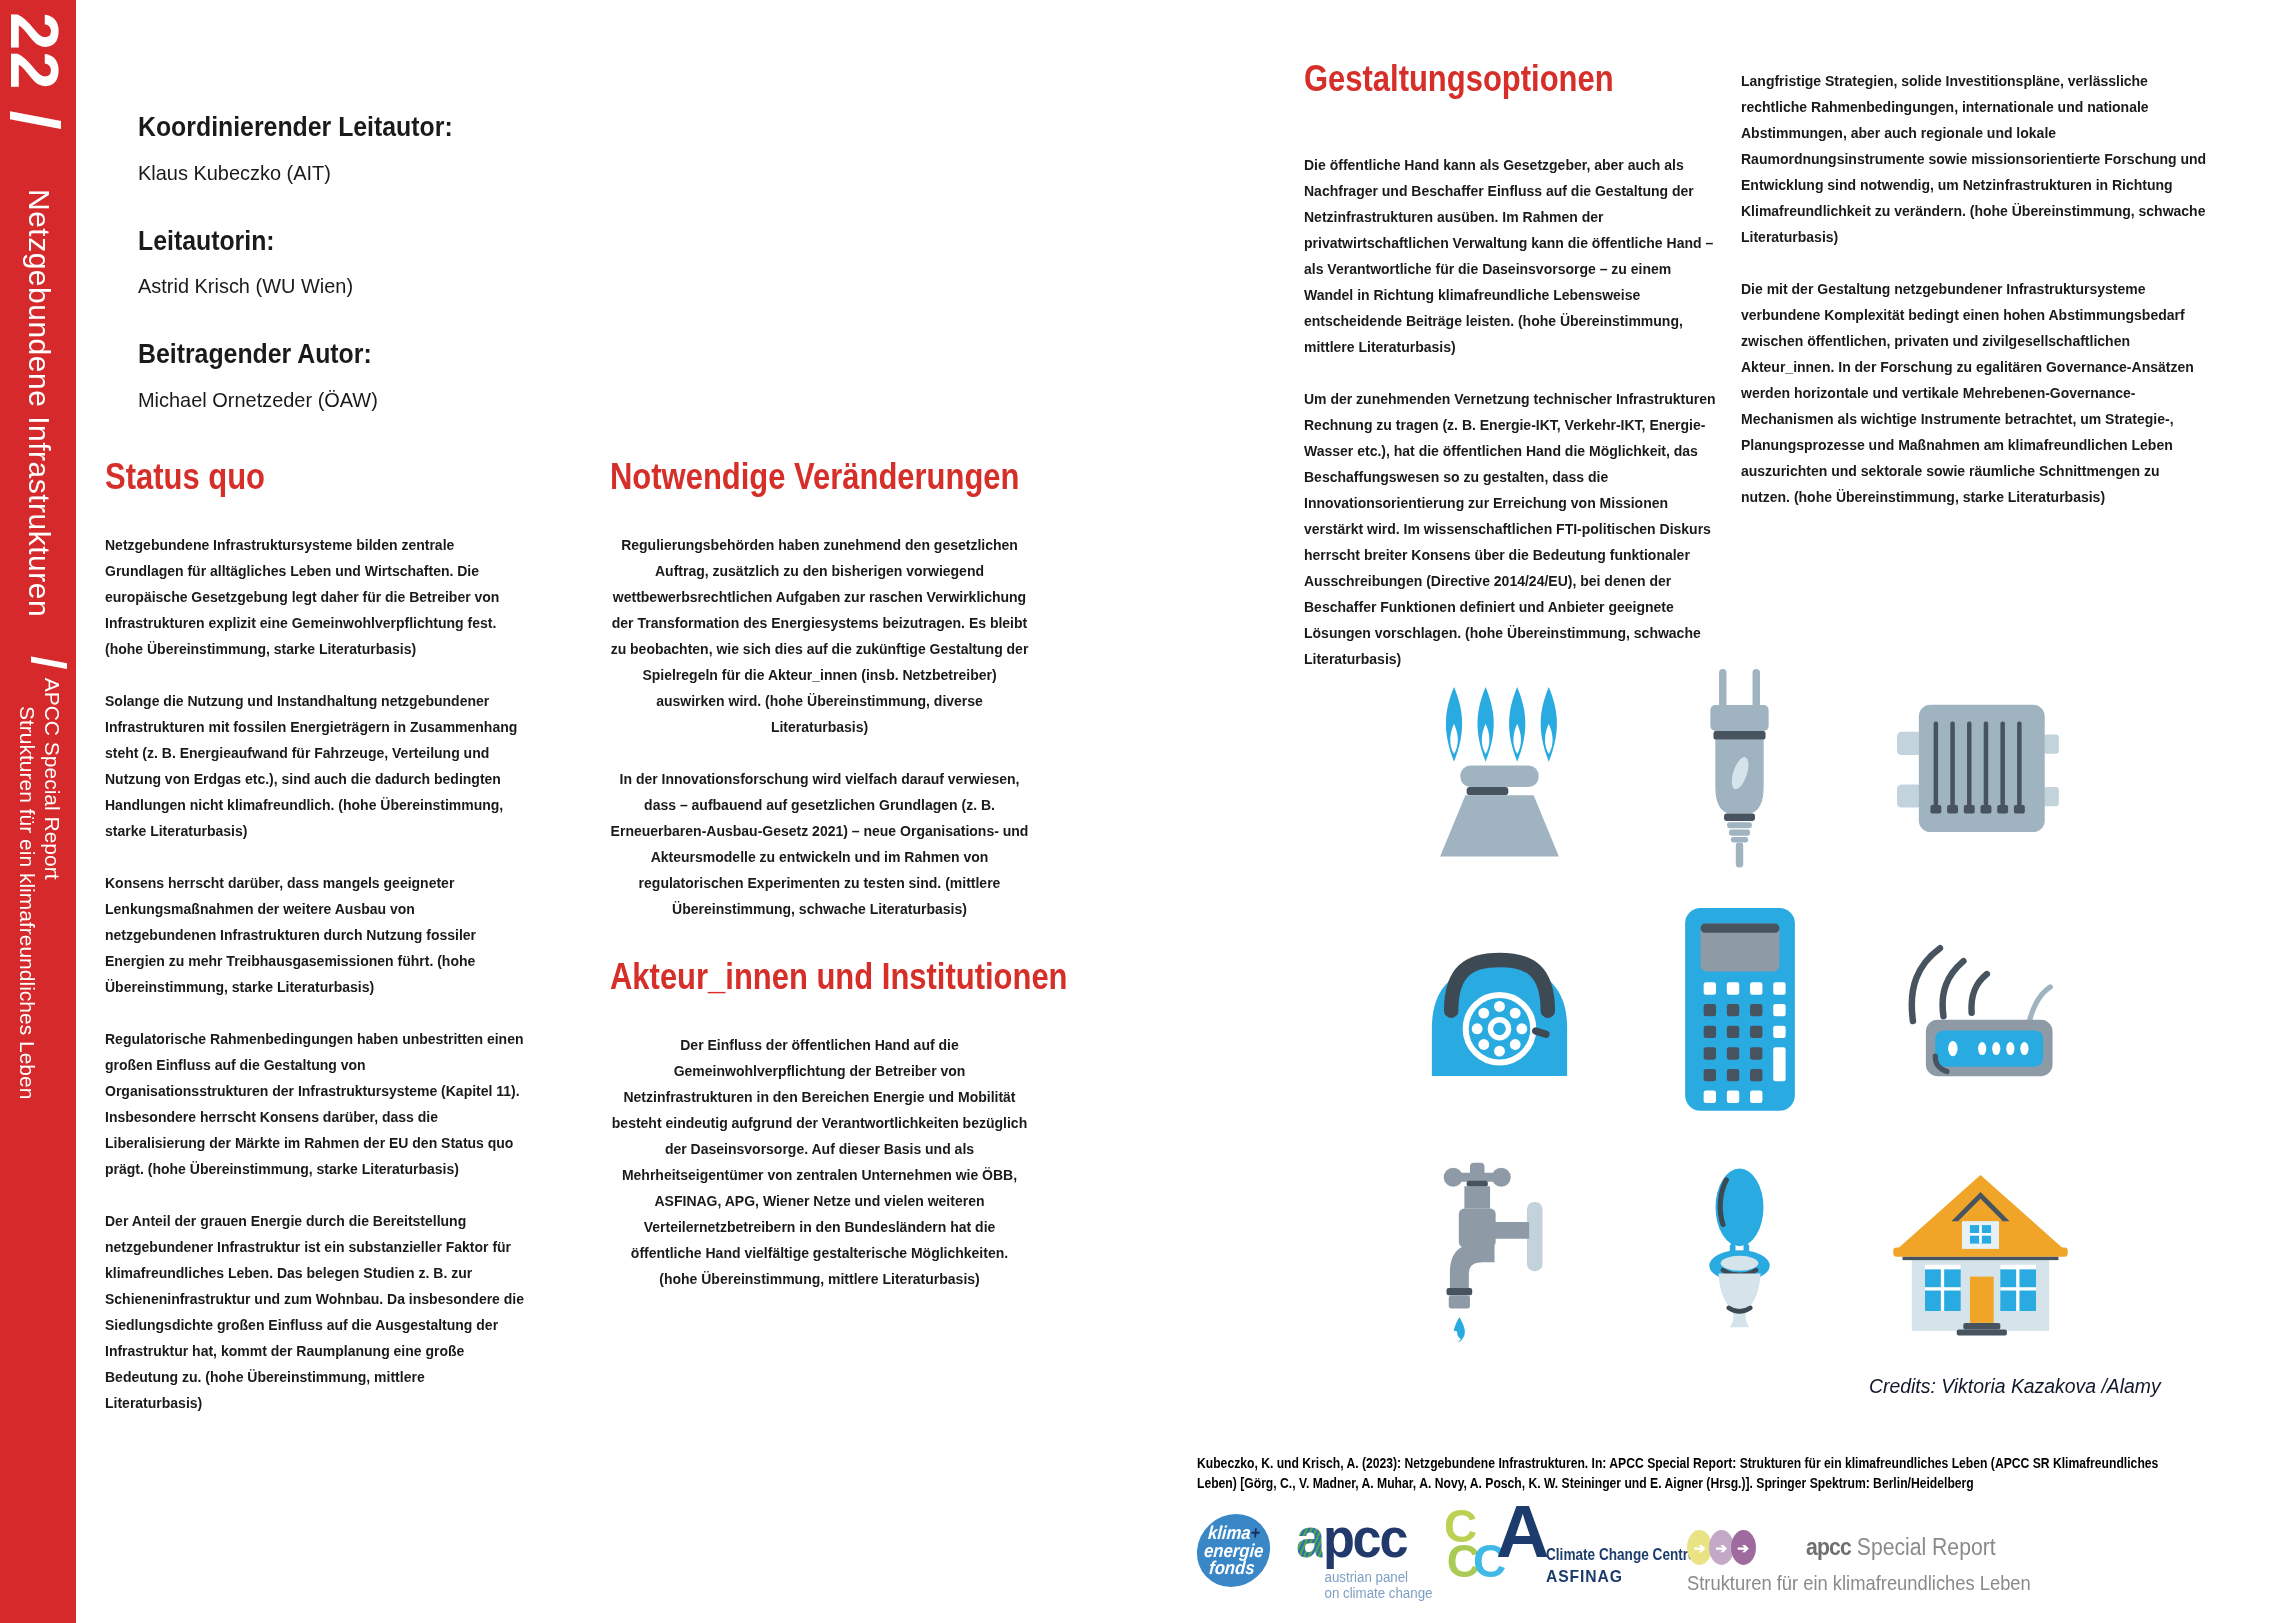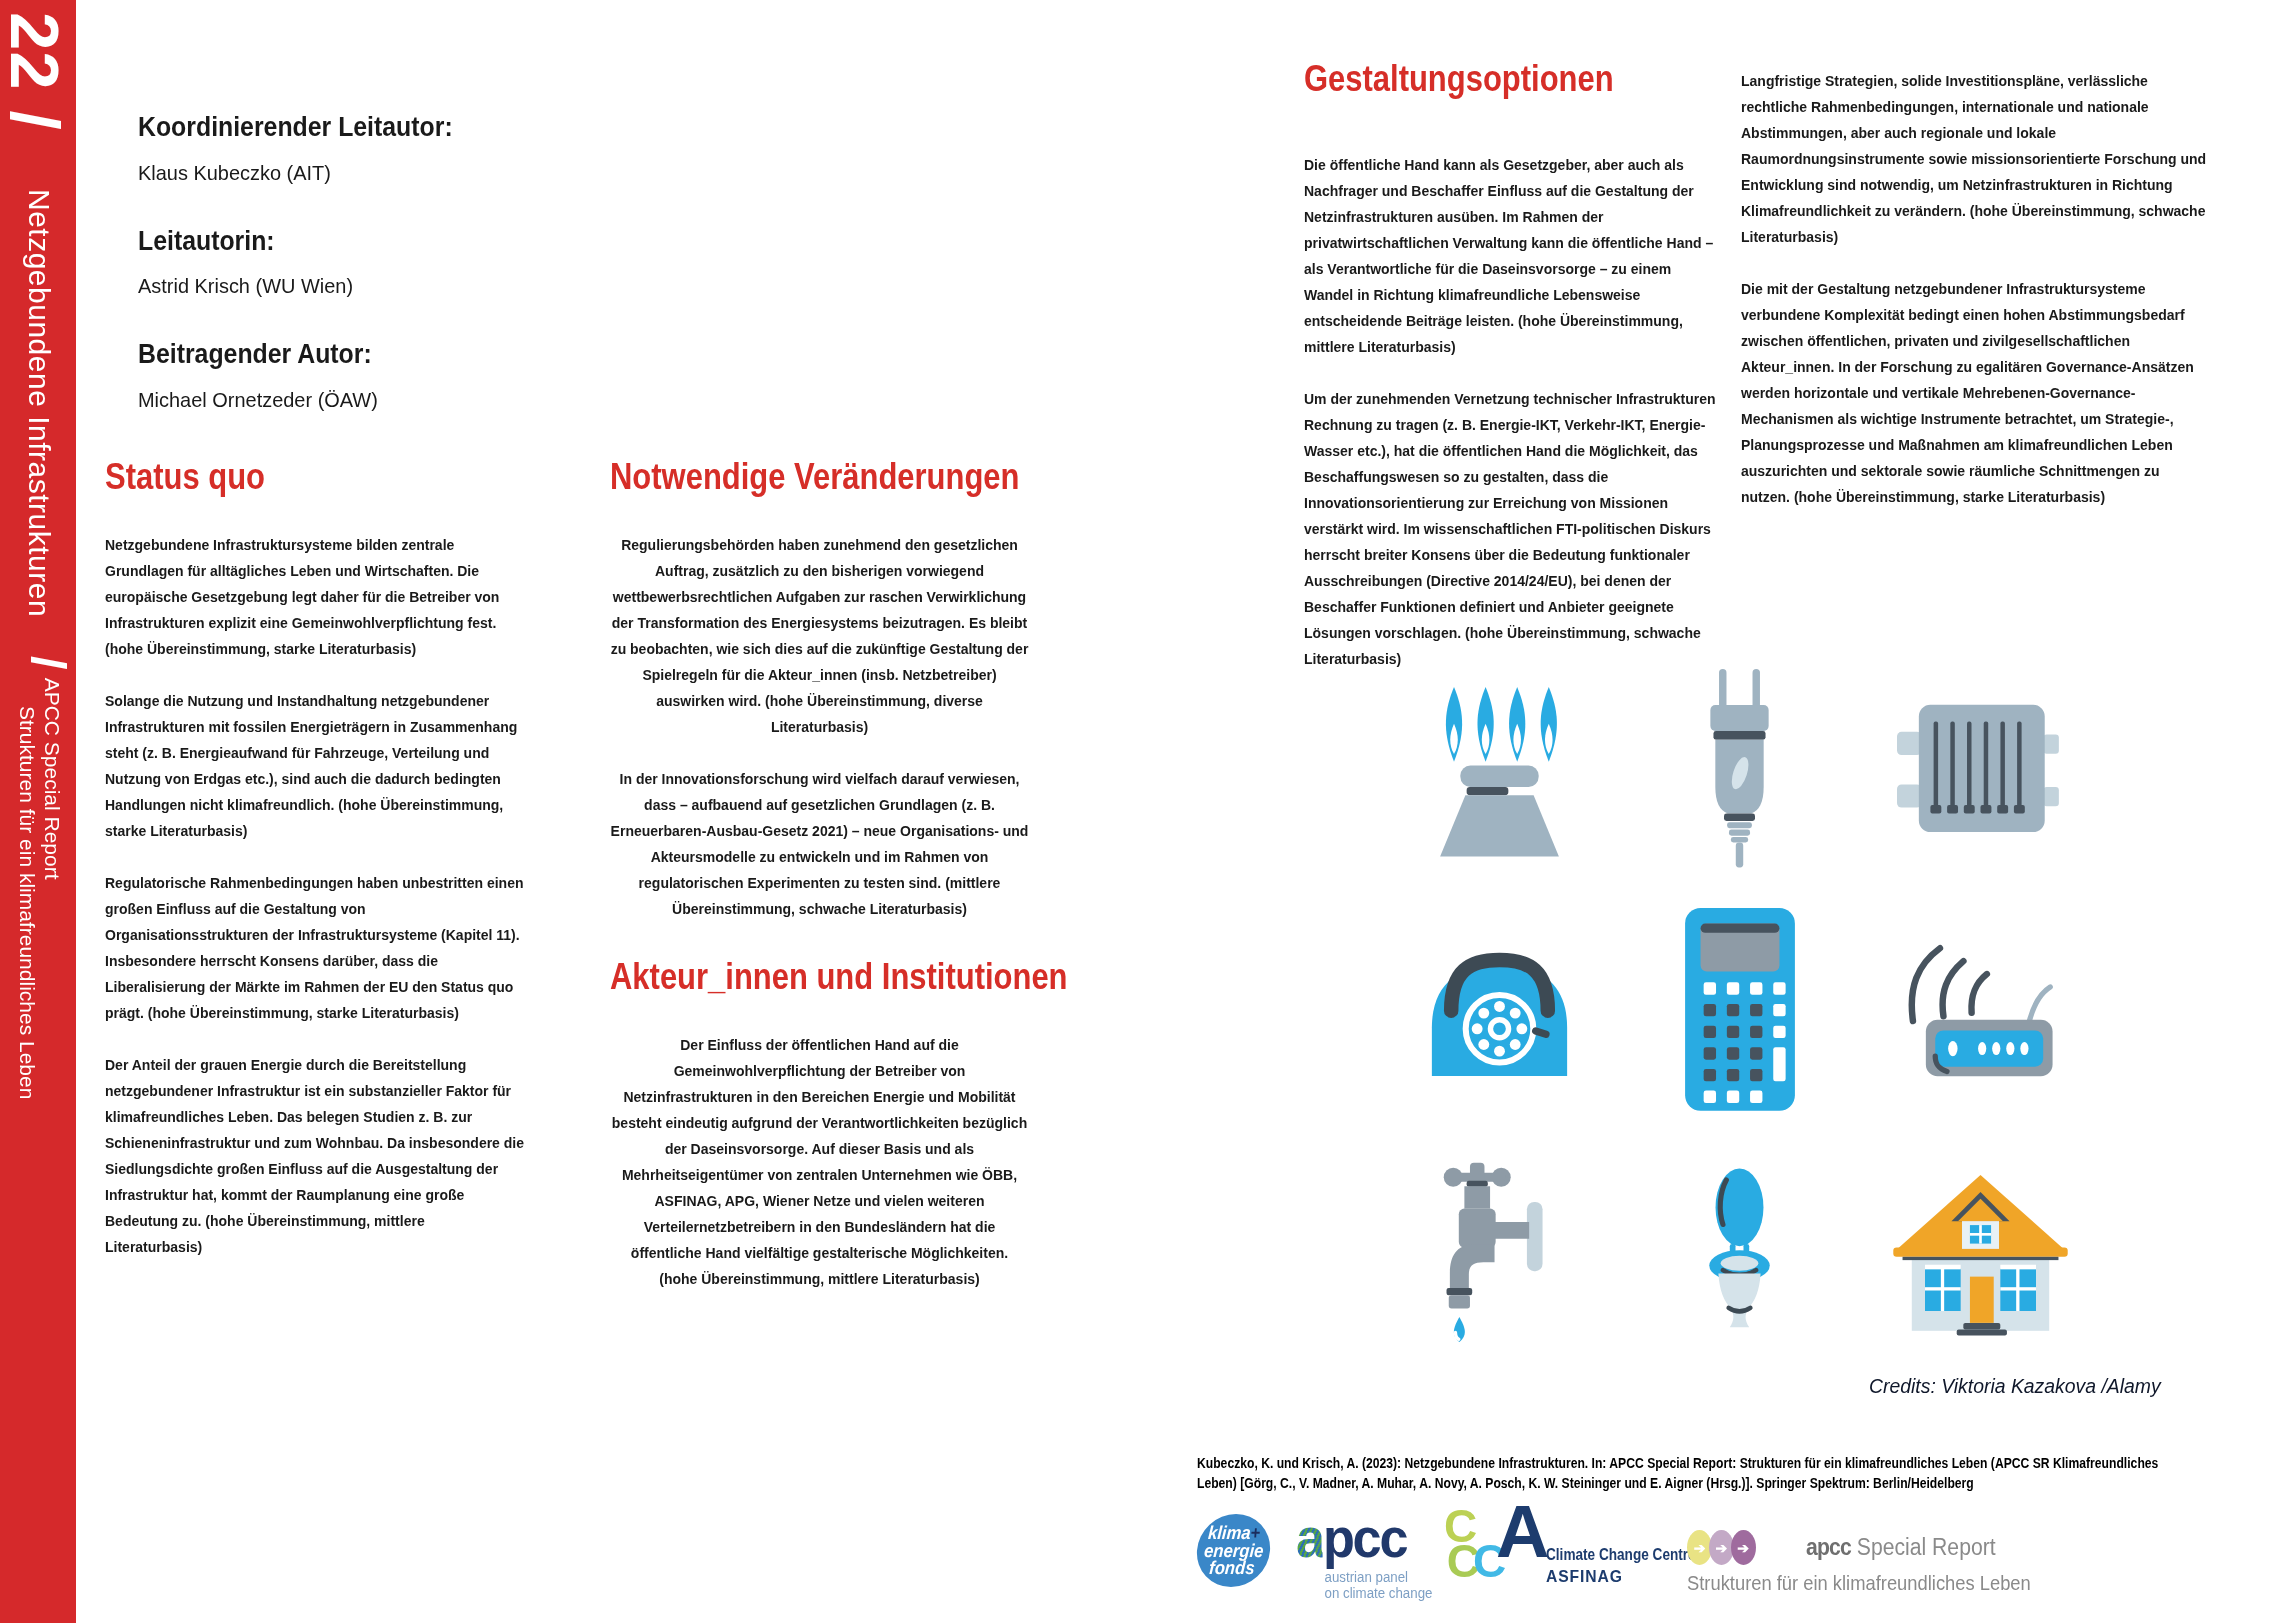--- a/index.html
+++ b/index.html
@@ -94,20 +94,21 @@
   <p class="role">Leitautorin:</p>
   <p class="name">Astrid Krisch (WU Wien)</p>
   <p class="role">Beitragender Autor:</p>
   <p class="name">Michael Ornetzeder (ÖAW)</p>
 </div>
 
 <section class="col col1">
   <h2 class="sec">Status quo</h2>
   <p>Netzgebundene Infrastruktursysteme bilden zentrale Grundlagen für alltägliches Leben und Wirtschaften. Die europäische Gesetzgebung legt daher für die Betreiber von Infrastrukturen explizit eine Gemeinwohlverpflichtung fest. (hohe Übereinstimmung, starke Literaturbasis)</p>
   <p>Solange die Nutzung und Instandhaltung netzgebundener Infrastrukturen mit fossilen Energieträgern in Zusammenhang steht (z. B. Energieaufwand für Fahrzeuge, Verteilung und Nutzung von Erdgas etc.), sind auch die dadurch bedingten Handlungen nicht klimafreundlich. (hohe Übereinstimmung, starke Literaturbasis)</p>
+  <p>Konsens herrscht darüber, dass mangels geeigneter Lenkungsmaßnahmen der weitere Ausbau von netzgebundenen Infrastrukturen durch Nutzung fossiler Energien zu mehr Treibhausgasemissionen führt. (hohe Übereinstimmung, starke Literaturbasis)</p>
   <p>Regulatorische Rahmenbedingungen haben unbestritten einen großen Einfluss auf die Gestaltung von Organisationsstrukturen der Infrastruktursysteme (Kapitel 11). Insbesondere herrscht Konsens darüber, dass die Liberalisierung der Märkte im Rahmen der EU den Status quo prägt. (hohe Übereinstimmung, starke Literaturbasis)</p>
   <p>Der Anteil der grauen Energie durch die Bereitstellung netzgebundener Infrastruktur ist ein substanzieller Faktor für klimafreundliches Leben. Das belegen Studien z. B. zur Schieneninfrastruktur und zum Wohnbau. Da insbesondere die Siedlungsdichte großen Einfluss auf die Ausgestaltung der Infrastruktur hat, kommt der Raumplanung eine große Bedeutung zu. (hohe Übereinstimmung, mittlere Literaturbasis)</p>
 </section>
 
 <section class="col col2">
   <h2 class="sec">Notwendige Veränderungen</h2>
   <p>Regulierungsbehörden haben zunehmend den gesetzlichen Auftrag, zusätzlich zu den bisherigen vorwiegend wettbewerbsrechtlichen Aufgaben zur raschen Verwirklichung der Transformation des Energiesystems beizutragen. Es bleibt zu beobachten, wie sich dies auf die zukünftige Gestaltung der Spielregeln für die Akteur_innen (insb. Netzbetreiber) auswirken wird. (hohe Übereinstimmung, diverse Literaturbasis)</p>
   <p>In der Innovationsforschung wird vielfach darauf verwiesen, dass – aufbauend auf gesetzlichen Grundlagen (z. B. Erneuerbaren-Ausbau-Gesetz 2021) – neue Organisations- und Akteursmodelle zu entwickeln und im Rahmen von regulatorischen Experimenten zu testen sind. (mittlere Übereinstimmung, schwache Literaturbasis)</p>
   <h2 class="sec mid">Akteur_innen und Institutionen</h2>
   <p>Der Einfluss der öffentlichen Hand auf die Gemeinwohlverpflichtung der Betreiber von Netzinfrastrukturen in den Bereichen Energie und Mobilität besteht eindeutig aufgrund der Verantwortlichkeiten bezüglich der Daseinsvorsorge. Auf dieser Basis und als Mehrheitseigentümer von zentralen Unternehmen wie ÖBB, ASFINAG, APG, Wiener Netze und vielen weiteren Verteilernetzbetreibern in den Bundesländern hat die öffentliche Hand vielfältige gestalterische Möglichkeiten. (hohe Übereinstimmung, mittlere Literaturbasis)</p>

